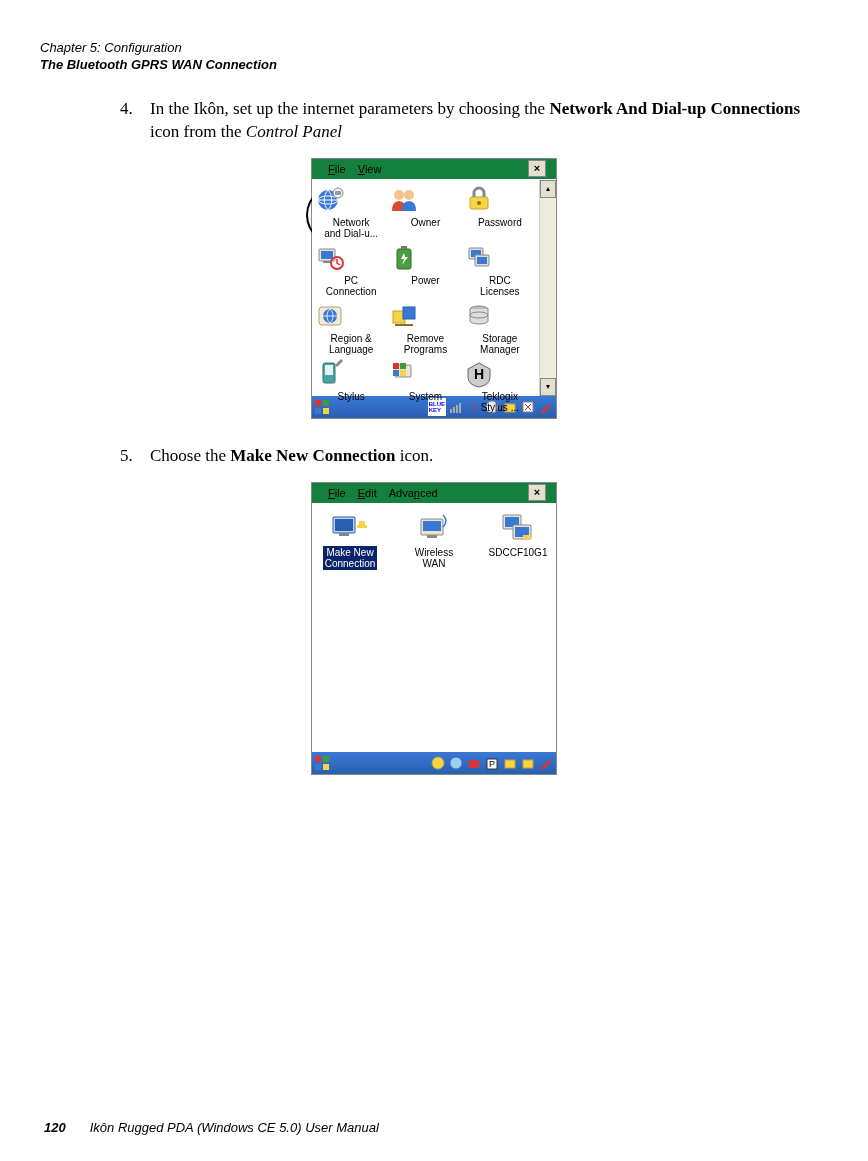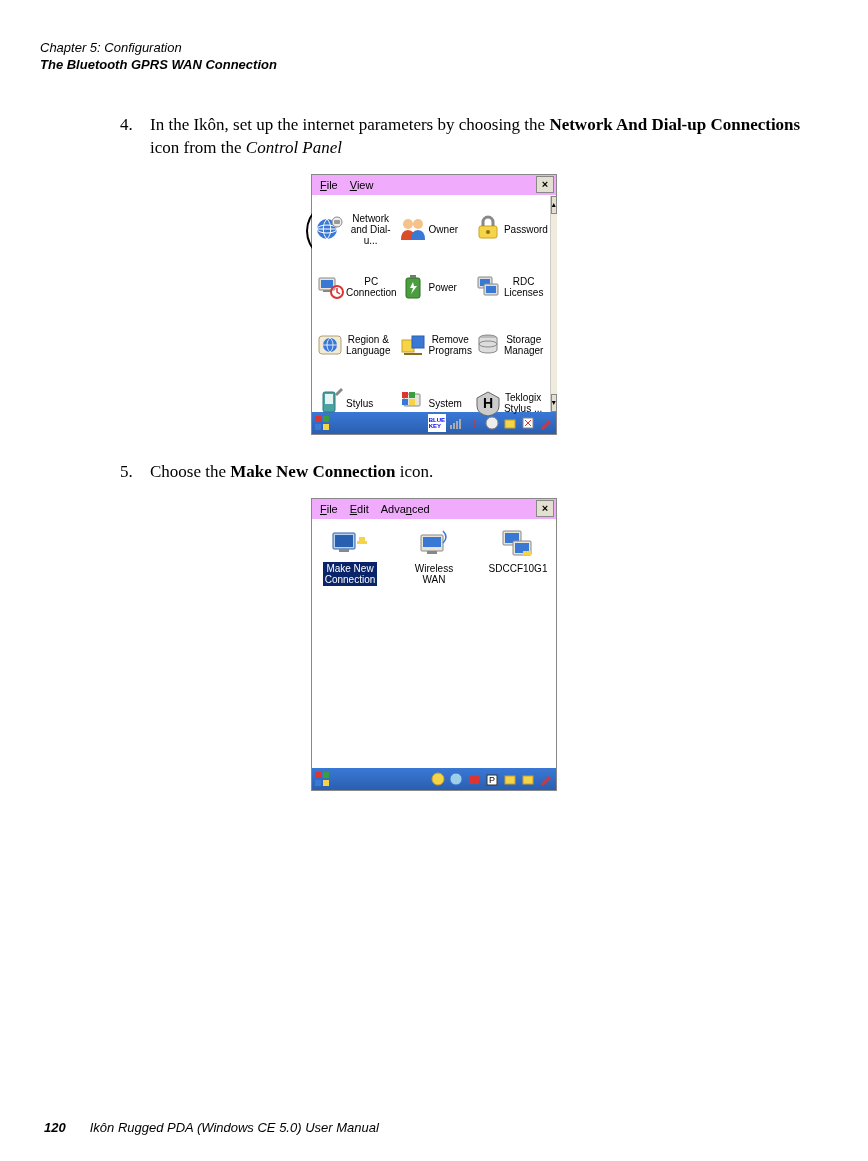--- a/index.html
+++ b/index.html
@@ -9,21 +9,21 @@
     padding: 40px 40px 20px 40px;
     box-sizing: border-box;
     color: #000;
     background: #fff;
   }
   .header-line {
     font-family: "Trebuchet MS", Verdana, sans-serif;
     font-style: italic;
     font-size: 13px;
     line-height: 1.3;
-    margin-bottom: 40px;
+    margin-bottom: 24px;
   }
   .body-text {
     font-size: 17px;
     line-height: 1.35;
     margin-left: 80px;
     margin-right: 10px;
   }
   .step {
     display: flex;
     margin-bottom: 12px;
@@ -44,24 +44,24 @@
     width: 244px;
     border: 1px solid #888;
     background: #efecde;
     font-family: Tahoma, Verdana, sans-serif;
     font-size: 11px;
     position: relative;
   }
   .menubar {
     display: flex;
     align-items: center;
-    background: #f0abfc;
+    background: #15803d;
     border-bottom: 1px solid #fff;
     height: 20px;
-    padding: 0 2px;
+    padding: 0 10px;
   }
   .menubar .menu {
     padding: 2px 6px;
   }
   .menubar .underline {
     text-decoration: underline;
   }
   .close-btn {
     margin-left: auto;
     width: 16px;
@@ -84,22 +84,21 @@
   .cp-grid {
     flex: 1;
     display: grid;
     grid-template-columns: repeat(3, 1fr);
     grid-auto-rows: 58px;
     padding: 4px 2px;
     gap: 0;
   }
   .cp-item {
     display: flex;
-    flex-direction: row;
-    align-items: center;
+    flex-direction: column;
     justify-content: flex-start;
   }
   .cp-icon-box {
     width: 32px;
     height: 32px;
     display: flex;
     align-items: center;
     justify-content: center;
   }
   .cp-label {

